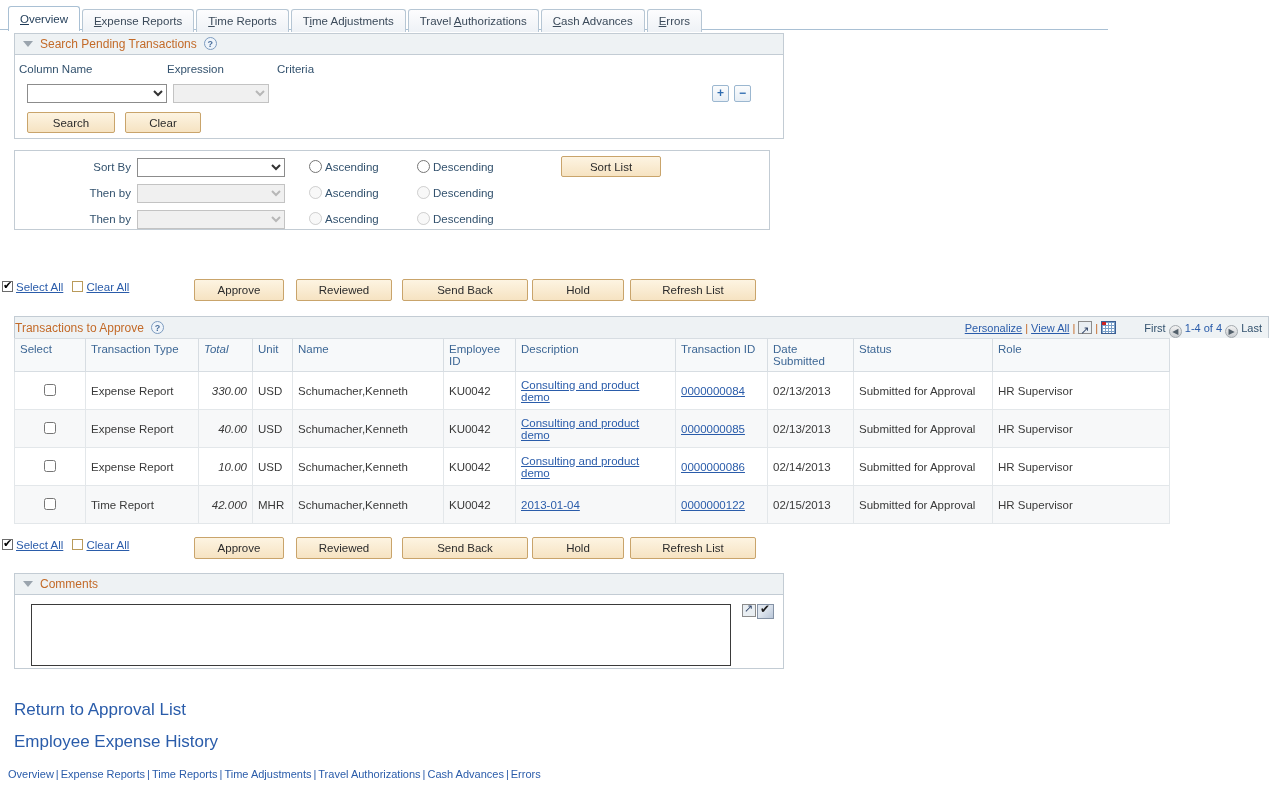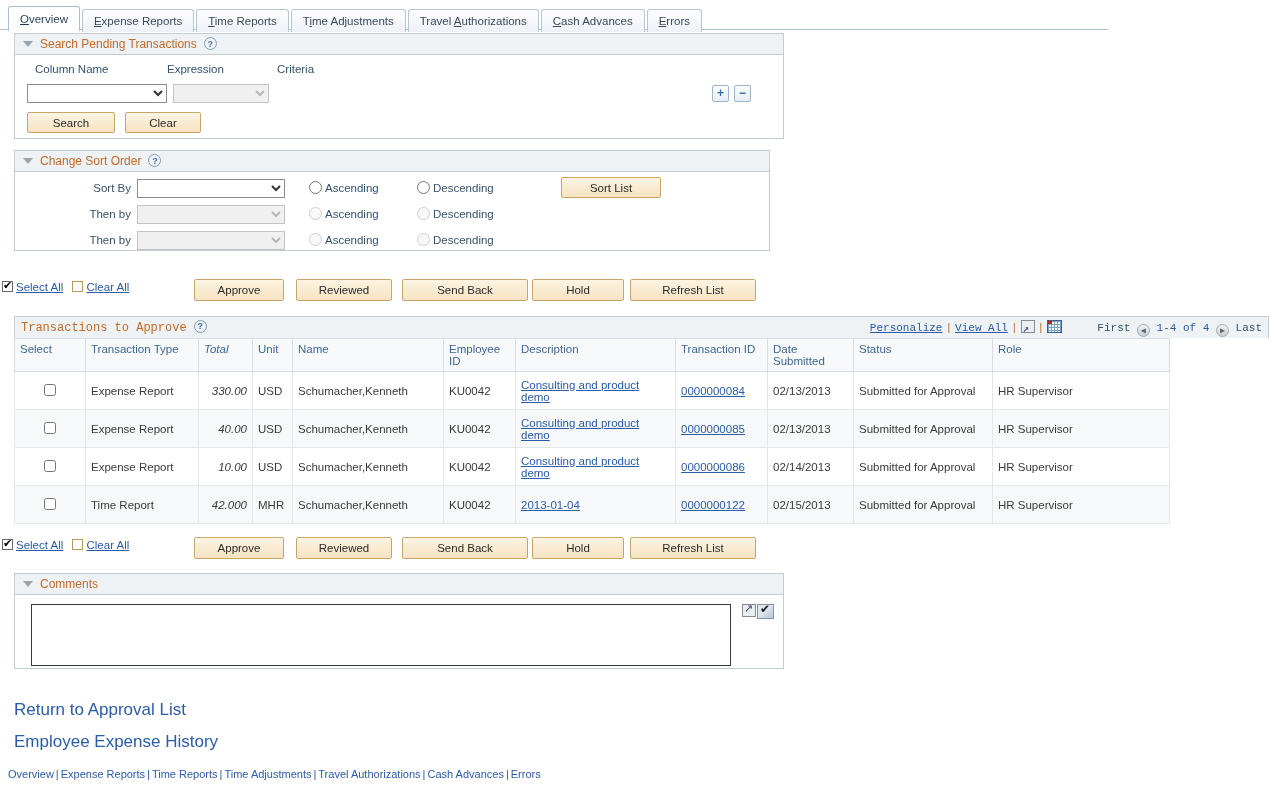--- a/index.html
+++ b/index.html
@@ -159,21 +159,21 @@
     font-size: 11px; color: #000; line-height: 12px;
   }
   .cbx-icon.empty { border-color: #b99a5a; }
   .actionrow .psbtn { position: absolute; top: -1px; height: 22px; }
 
   
   #grid-section { position: absolute; left: 14px; top: 316px; width: 1255px; }
   .grid-head {
     background: #eef2f4; border: 1px solid #c3ccd4; border-bottom: none;
     height: 22px; line-height: 22px; position: relative;
-    padding-left: 6px; color: #c36a28; font-size: 12px; font-family: Liberation Mono, monospace;
+    color: #c36a28; font-size: 12px;
   }
   .grid-nav {
     position: absolute; right: 6px; top: 0; font-size: 11px; color: #33526e;
     white-space: nowrap;
   }
   .grid-nav a { color: #2a5caa; text-decoration: underline; cursor: pointer; }
   .grid-nav .sep { color: #c36a28; margin: 0 3px; }
   .ico-expand {
     display: inline-block; width: 14px; height: 13px; vertical-align: -2px;
     border: 1px solid #8b8b8b; background: #e9eef2; position: relative; cursor: pointer;
@@ -247,39 +247,36 @@
 </head>
 <body>
 
 <div class="tabbar" id="tab-bar"><div class="tab active"><u>O</u>verview</div><div class="tab"><u>E</u>xpense Reports</div><div class="tab"><u>T</u>ime Reports</div><div class="tab">T<u>i</u>me Adjustments</div><div class="tab">Travel <u>A</u>uthorizations</div><div class="tab"><u>C</u>ash Advances</div><div class="tab"><u>E</u>rrors</div></div>
 
 <div class="panel" id="search-section">
   <div class="panel-head">
     <span class="tri"></span><span>Search Pending Transactions</span><span class="help">?</span>
   </div>
   <div class="search-body">
-    <div class="lbl lbl-row" style="left:20px; top:8px;text-align:right;">Column Name</div>
+    <div class="lbl lbl-row" style="left:4px; top:8px;text-align:right;">Column Name</div>
     <div class="lbl lbl-row" style="left:152px; top:8px;">Expression</div>
     <div class="lbl lbl-row" style="left:262px; top:8px;">Criteria</div>
 
     <select class="pssel" style="position:absolute; left:12px; top:29px; width:140px;"><option></option></select>
     <select class="pssel" style="position:absolute; left:158px; top:29px; width:96px;" disabled=""><option></option></select>
 
     <span class="pmbtn" style="position:absolute; left:697px; top:30px;">+</span>
     <span class="pmbtn" style="position:absolute; left:719px; top:30px;">−</span>
 
     <button class="psbtn" style="position:absolute; left:12px; top:57px; width:88px;text-align:center;">Search</button>
     <button class="psbtn" style="position:absolute; left:110px; top:57px; width:76px;">Clear</button>
   </div>
 </div>
 
 <div class="panel" id="sort-section">
-  <div class="panel-head">
-    <span class="tri"></span><span>Change Sort Order</span><span class="help">?</span>
-  </div>
   <div class="sort-body" id="sort-body">
     <div class="sort-row">
         <div class="sort-label">Sort By</div>
         <select class="pssel"><option></option></select>
         <span class="radio-grp" style="left: 294px;"><input type="radio" name="sortdir0" style=""><span>Ascending</span></span>
         <span class="radio-grp" style="left: 402px;"><input type="radio" name="sortdir0" style=""><span>Descending</span></span>
       </div>
       <div class="sort-row">
         <div class="sort-label">Then by</div>
         <select class="pssel" disabled=""><option></option></select>

